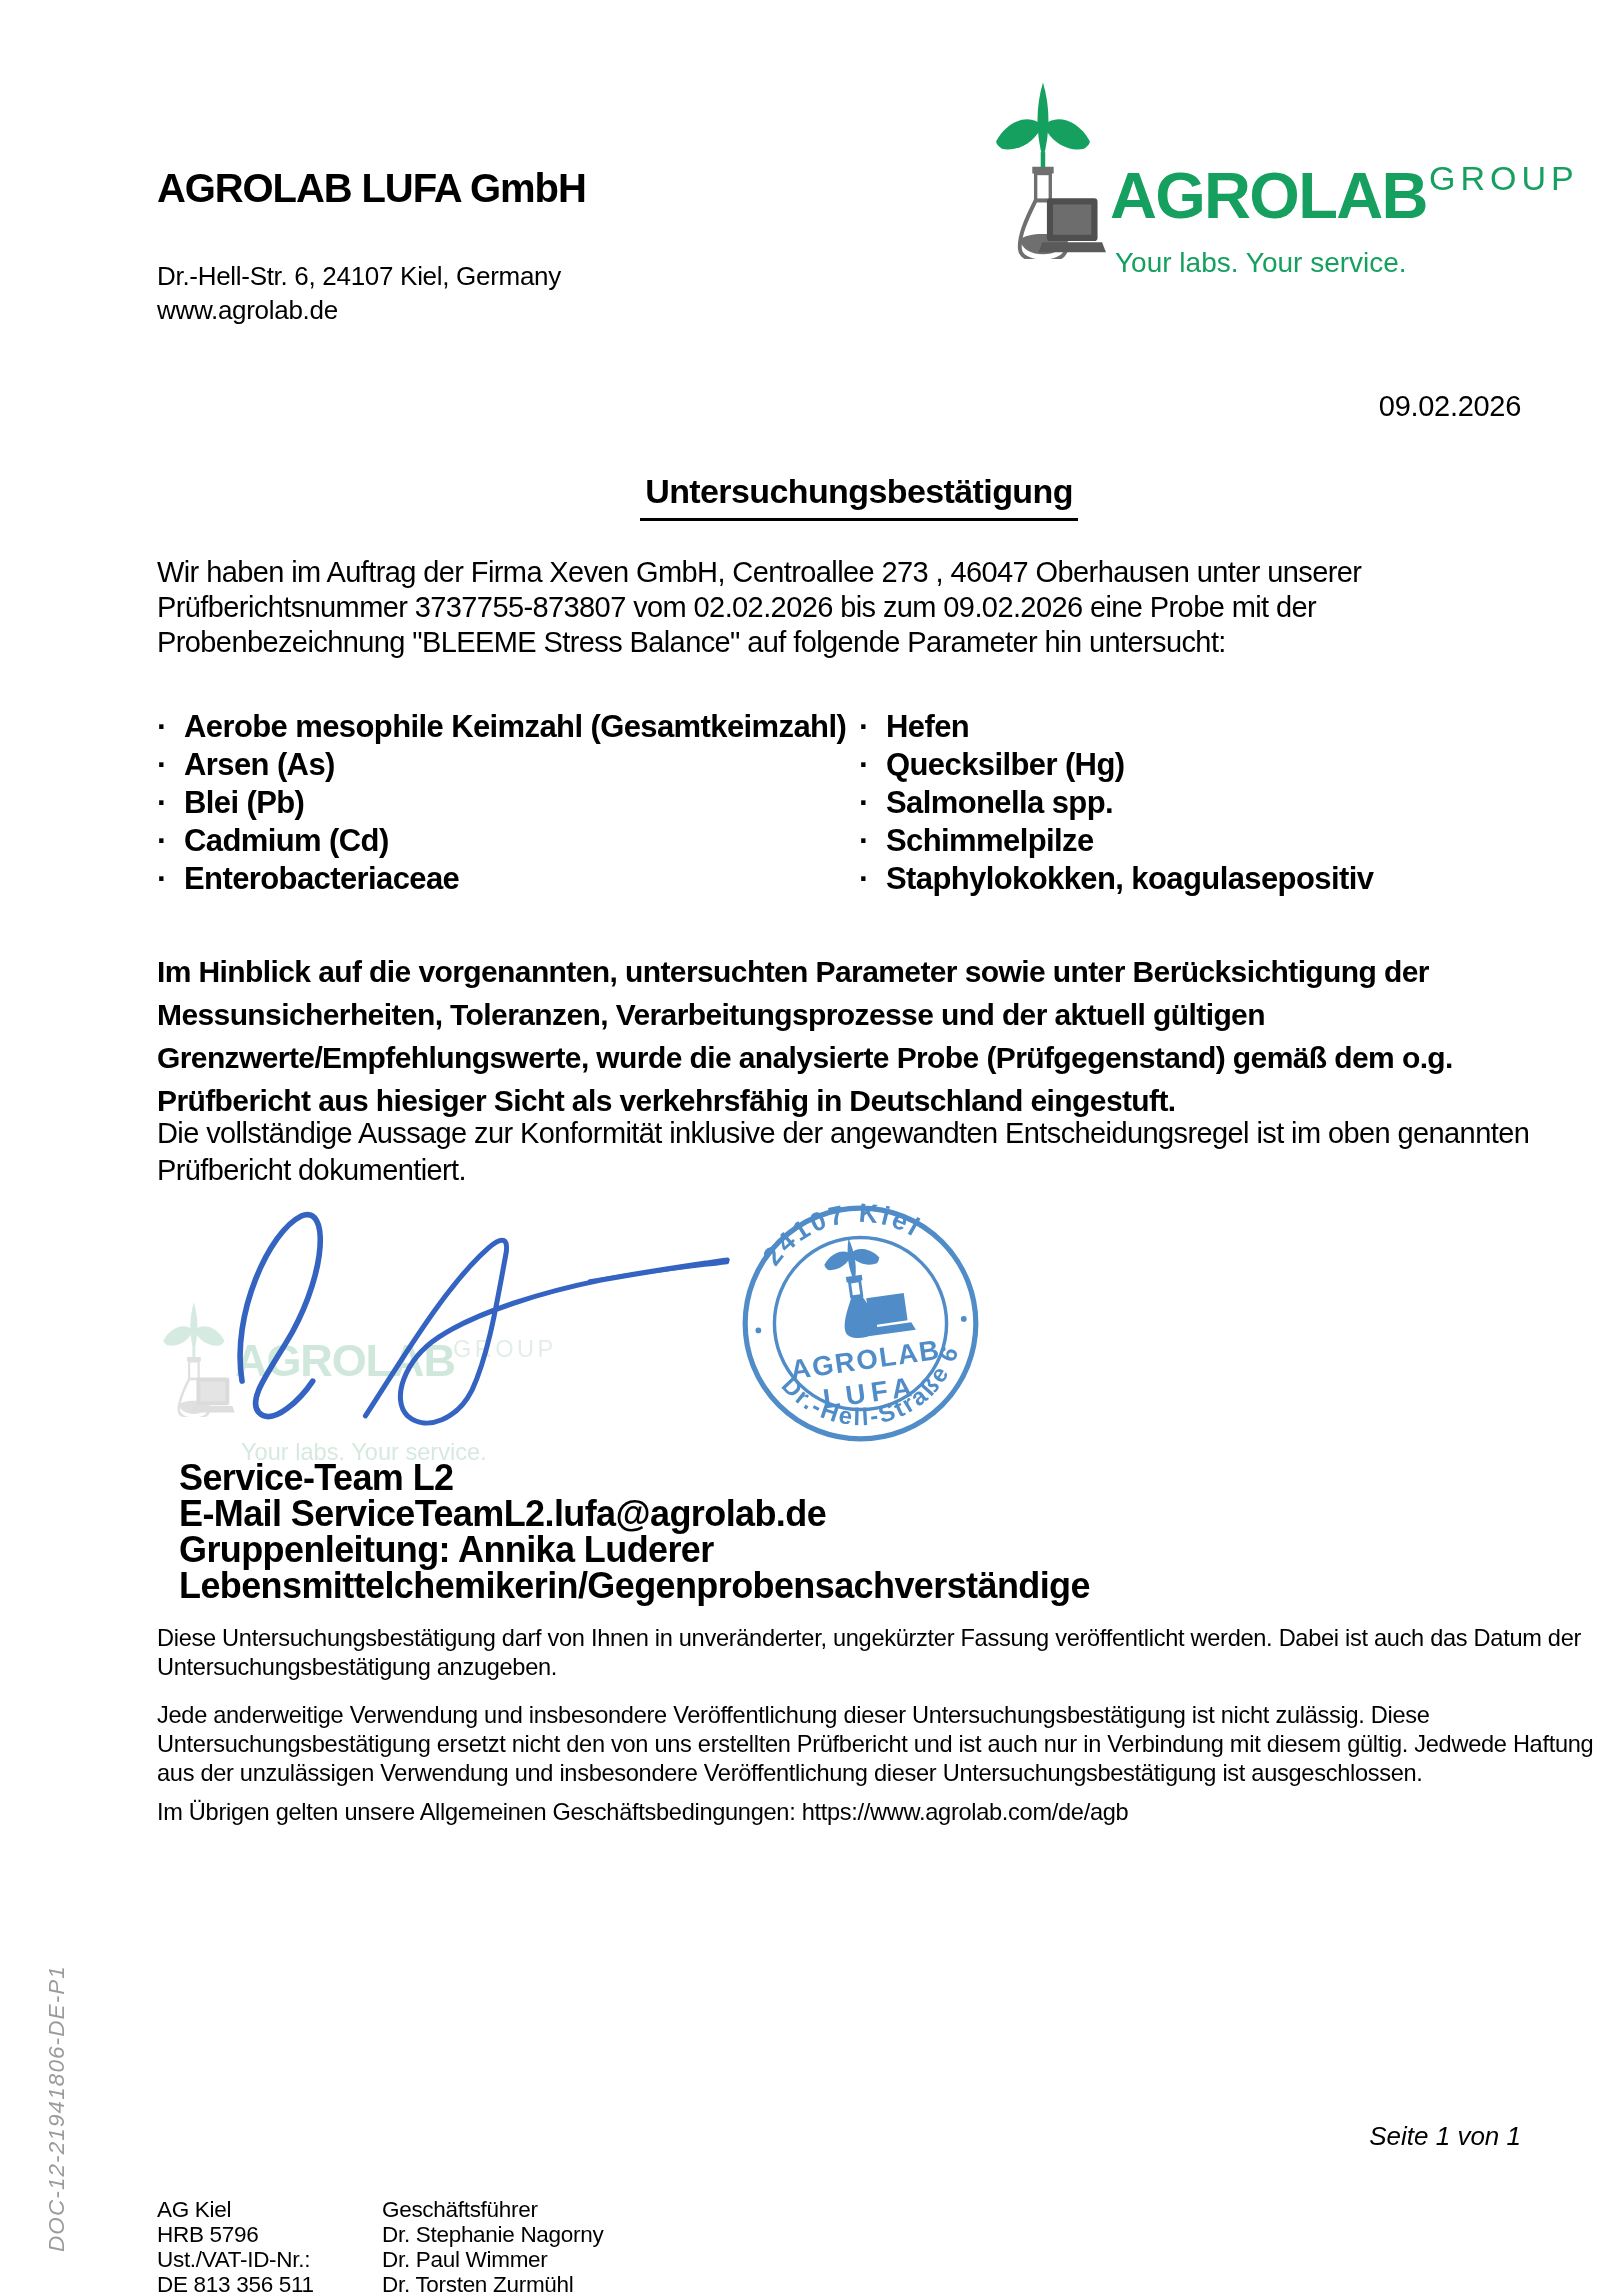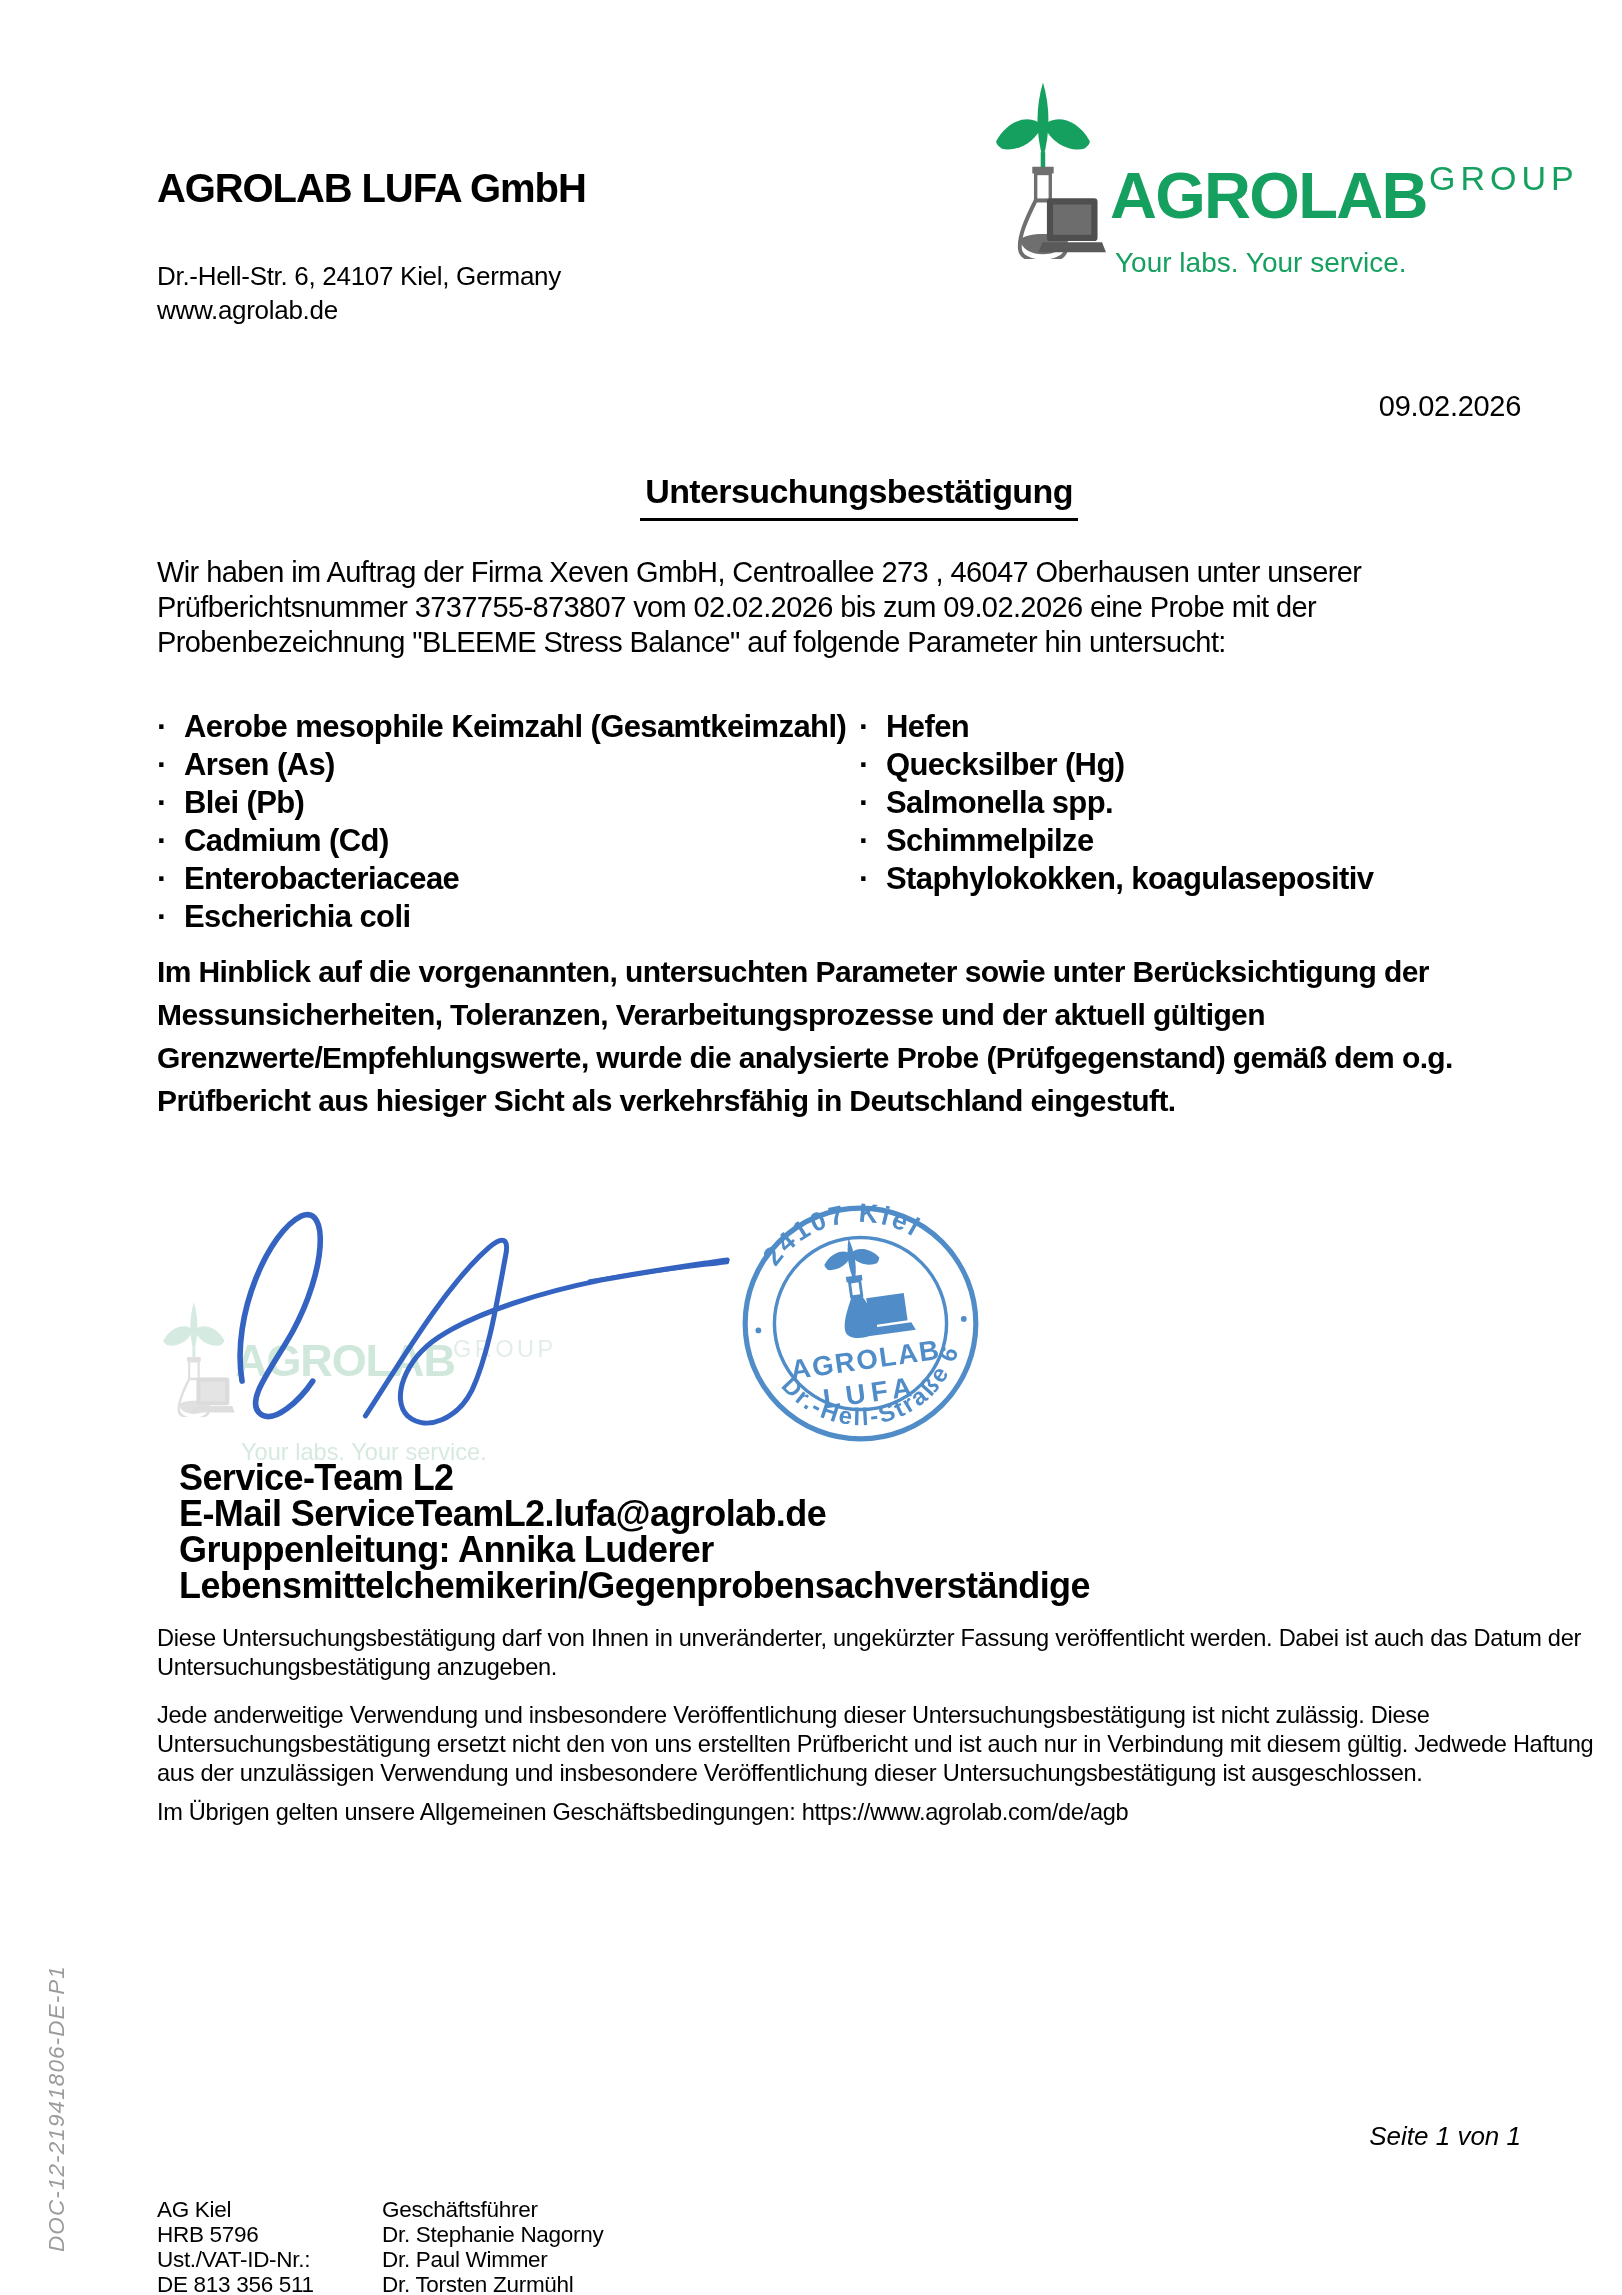--- a/index.html
+++ b/index.html
@@ -119,24 +119,20 @@
         <span class="nowrap">Blei (Pb)</span>
       </div>
     <div class="param-row">
         <span class="dot"></span>
         <span class="nowrap">Cadmium (Cd)</span>
       </div>
     <div class="param-row">
         <span class="dot"></span>
         <span class="nowrap">Enterobacteriaceae</span>
       </div>
-    <div class="param-row">
-        <span class="dot"></span>
-        <span class="nowrap">Escherichia coli</span>
-      </div>
   </div>
   <div class="abs params param-col-right">
     <div class="param-row">
         <span class="dot"></span>
         <span class="nowrap">Hefen</span>
       </div>
     <div class="param-row">
         <span class="dot"></span>
         <span class="nowrap">Quecksilber (Hg)</span>
       </div>
@@ -154,20 +150,24 @@
       </div>
   </div>
 
   <div class="abs verdict">
     <div class="nowrap">Im Hinblick auf die vorgenannten, untersuchten Parameter sowie unter Berücksichtigung der</div>
     <div class="nowrap">Messunsicherheiten, Toleranzen, Verarbeitungsprozesse und der aktuell gültigen</div>
     <div class="nowrap">Grenzwerte/Empfehlungswerte, wurde die analysierte Probe (Prüfgegenstand) gemäß dem o.g.</div>
     <div class="nowrap">Prüfbericht aus hiesiger Sicht als verkehrsfähig in Deutschland eingestuft.</div>
   </div>
 
+  <div class="abs conformity">
+    <div class="nowrap">Die vollständige Aussage zur Konformität inklusive der angewandten Entscheidungsregel ist im oben genannten</div>
+    <div class="nowrap">Prüfbericht dokumentiert.</div>
+  </div>
 
   <div class="wm">
     <svg class="abs" style="left:156px; top:1300px;" width="79" height="117" viewBox="0 0 215 320" opacity="0.85">
       <path d="M103,6 C90,50 90,96 103,142 C116,96 116,50 103,6 Z" fill="#a5d3bc"></path>
       <path d="M20,110 C42,70 82,62 101,82 C90,114 54,130 30,124 C22,118 19,114 20,110 Z" fill="#a5d3bc"></path>
       <path d="M186,110 C164,70 124,62 105,82 C116,114 152,130 176,124 C184,118 187,114 186,110 Z" fill="#a5d3bc"></path>
       <rect x="99" y="130" width="8" height="28" fill="#a5d3bc"></rect>
       <rect x="84" y="156" width="38" height="12" fill="#bcbcbc"></rect>
       <rect x="90" y="168" width="26" height="48" fill="#ffffff" stroke="#bcbcbc" stroke-width="6"></rect>
       <path d="M90,216 C72,252 60,280 62,302 C64,332 142,332 144,302 C146,280 134,252 116,216 Z" fill="#ffffff" stroke="#bcbcbc" stroke-width="7"></path>

